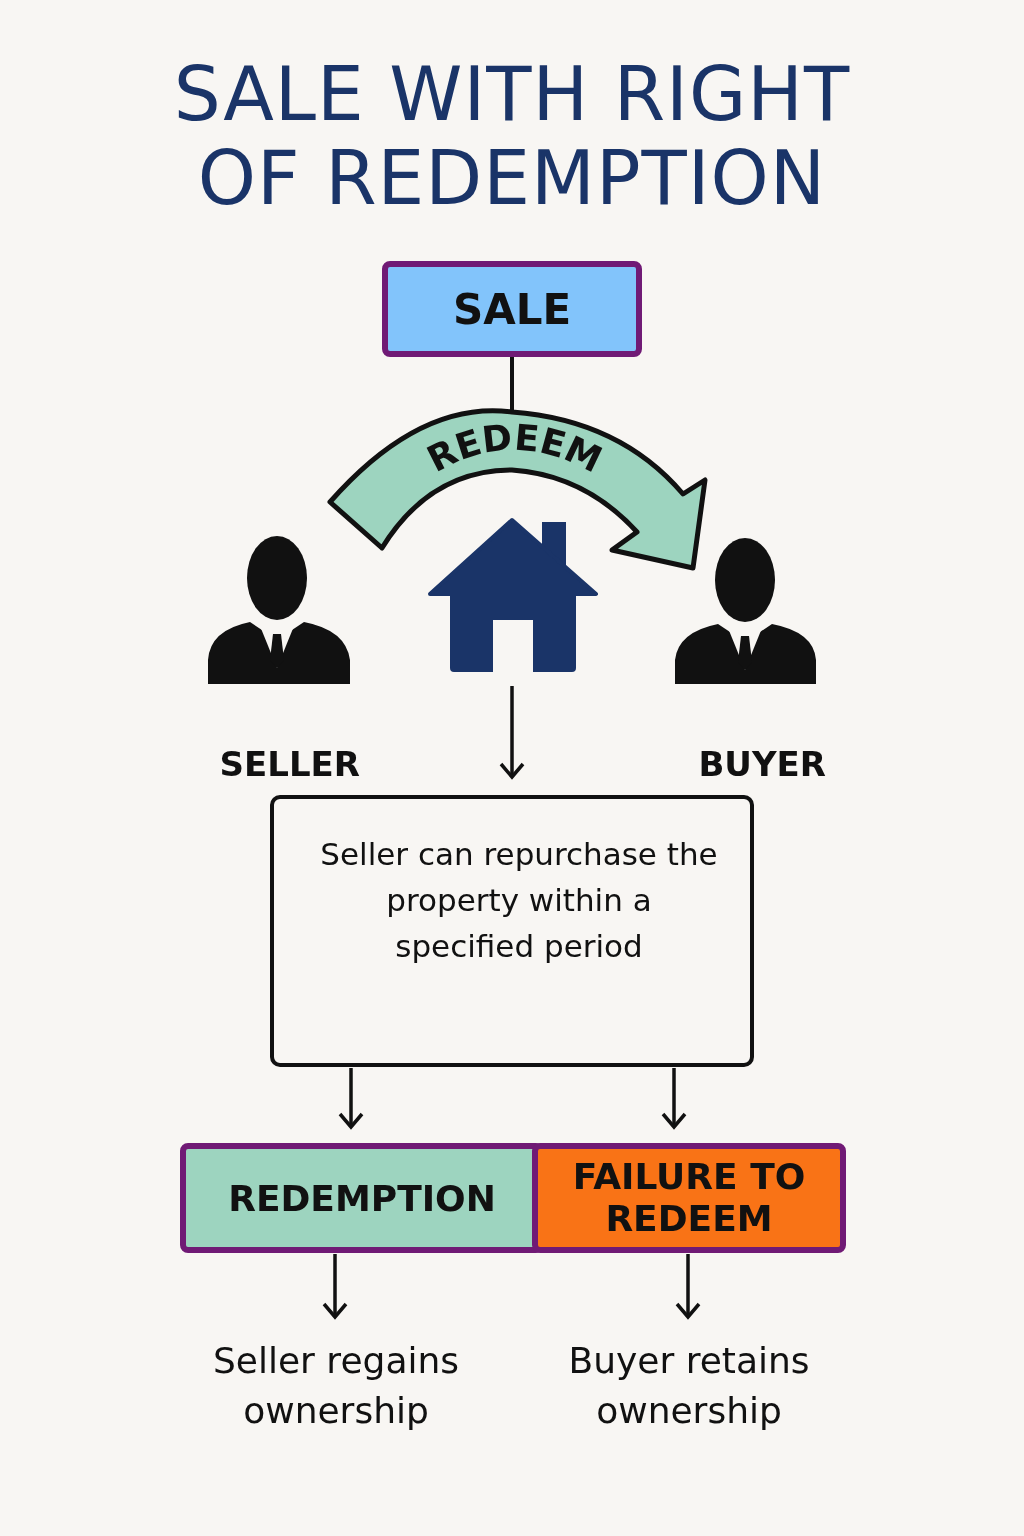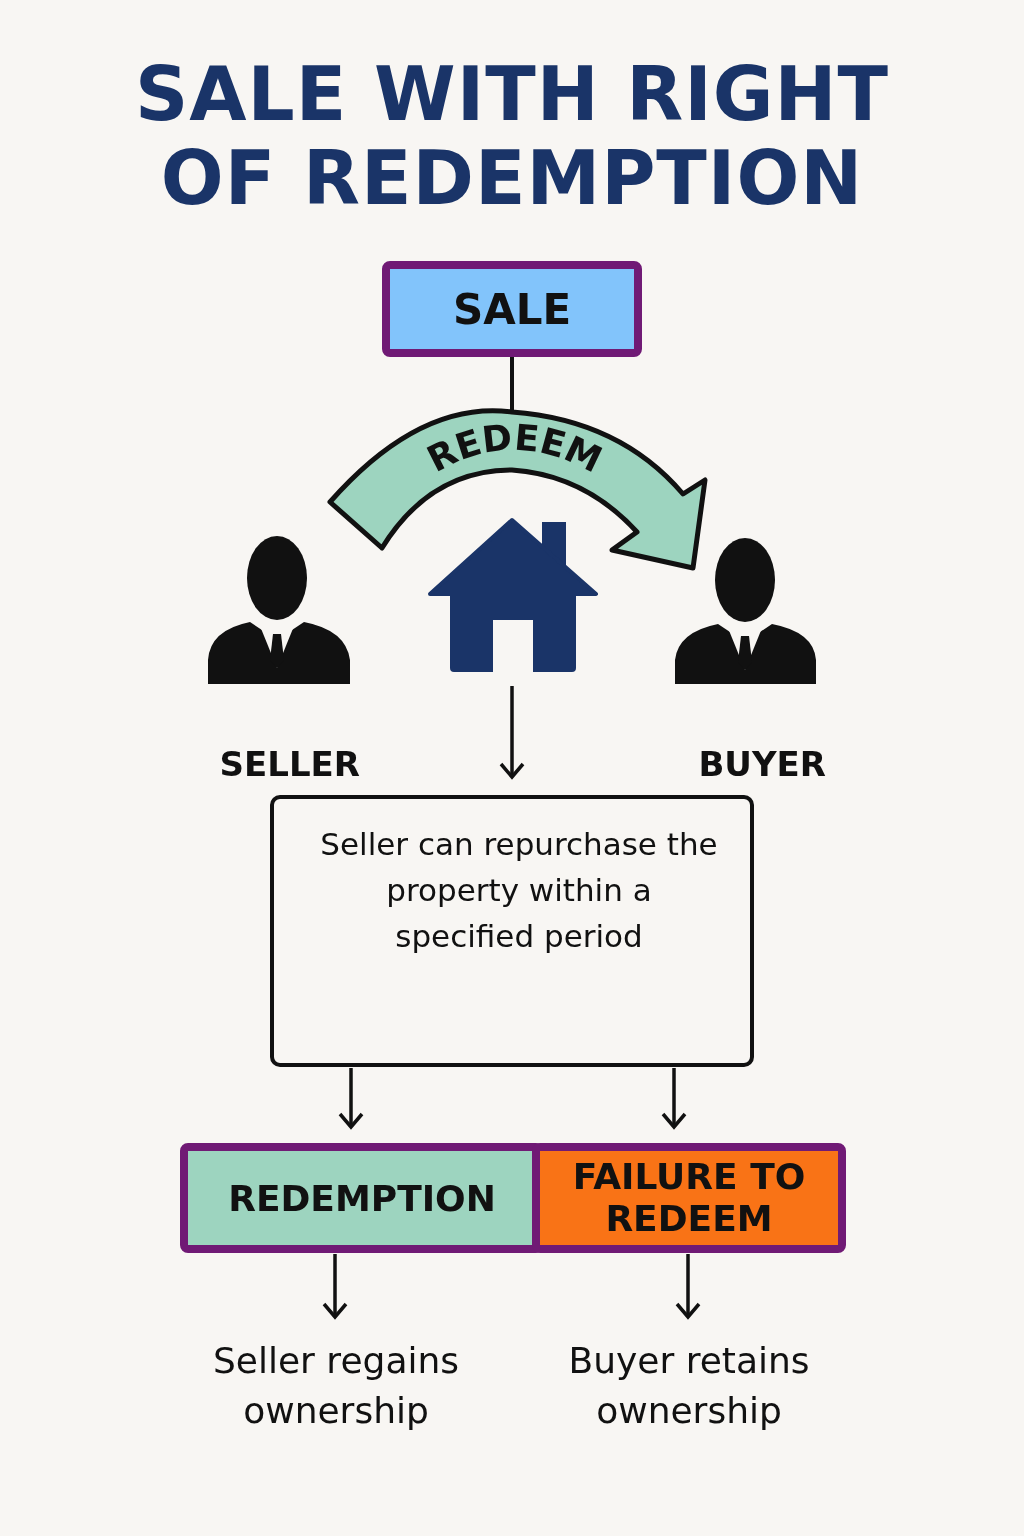--- a/index.html
+++ b/index.html
@@ -3,44 +3,44 @@
 <meta charset="utf-8">
 <style>
   html, body { margin: 0; padding: 0; }
   body {
     width: 1024px; height: 1536px; background: #f8f6f3;
     position: relative; overflow: hidden;
     font-family: "DejaVu Sans", sans-serif;
   }
   .title {
     position: absolute; left: 0; width: 1024px; top: 52px;
-    text-align: center; color: #1a3468; font-weight: bold;
+    text-align: center; color: #1a3468; font-weight: normal;
     font-size: 74px; line-height: 84px; letter-spacing: 1px;
     font-family: "DejaVu Sans", sans-serif;
   }
   .box {
     position: absolute; box-sizing: border-box;
-    border: 8px solid #701a75; border-radius: 8px;
+    border: 6px solid #701a75; border-radius: 8px;
     display: flex; align-items: center; justify-content: center;
     text-align: center; font-weight: bold; color: #111;
   }
   .sale-box { left: 382px; top: 261px; width: 260px; height: 96px; background: #82c4fb; font-size: 42px; }
   .period-box {
     position: absolute; left: 270px; top: 795px; width: 484px; height: 272px;
     box-sizing: border-box; border: 4px solid #111; border-radius: 10px;
     background: #f8f6f3; overflow: hidden;
   }
   .period-head {
     height: 90px; background: #9dd4bf; border-bottom: 4px solid #111;
     display: flex; align-items: center; justify-content: center;
     font-weight: bold; font-size: 35px; color: #111;
   }
   .period-body {
     text-align: center; font-size: 31px; line-height: 46px; color: #111;
-    padding-top: 22px; padding-left: 20px; padding-right: 6px;
+    padding-top: 32px; padding-left: 20px; padding-right: 6px;
     font-family: "DejaVu Sans", sans-serif;
   }
   .redemption-box { left: 180px; top: 1143px; width: 364px; height: 110px; background: #9dd4bf; font-size: 36px; }
   .failure-box { left: 532px; top: 1143px; width: 314px; height: 110px; background: #f97316; font-size: 36px; line-height: 42px; }
   .label {
     position: absolute; font-weight: bold; font-size: 34px; color: #111; text-align: right; margin-top: 44px;
   }
   .outcome {
     position: absolute; text-align: center; font-size: 36px; line-height: 50px; color: #111;
   }

